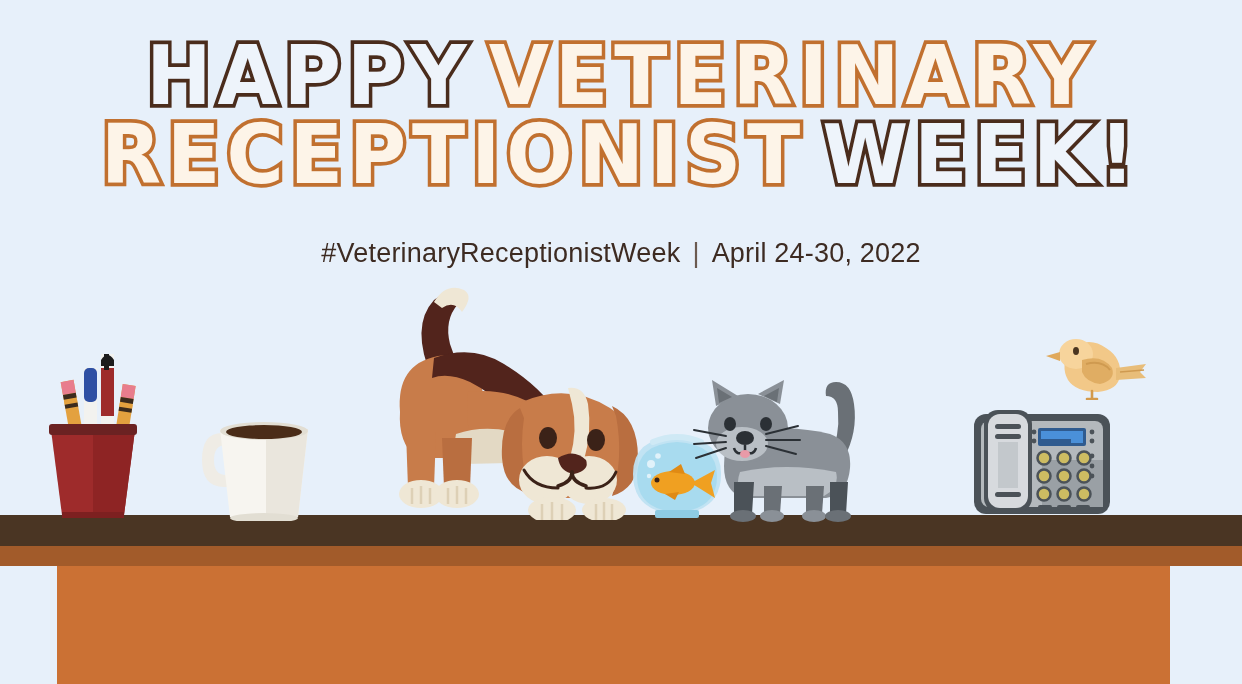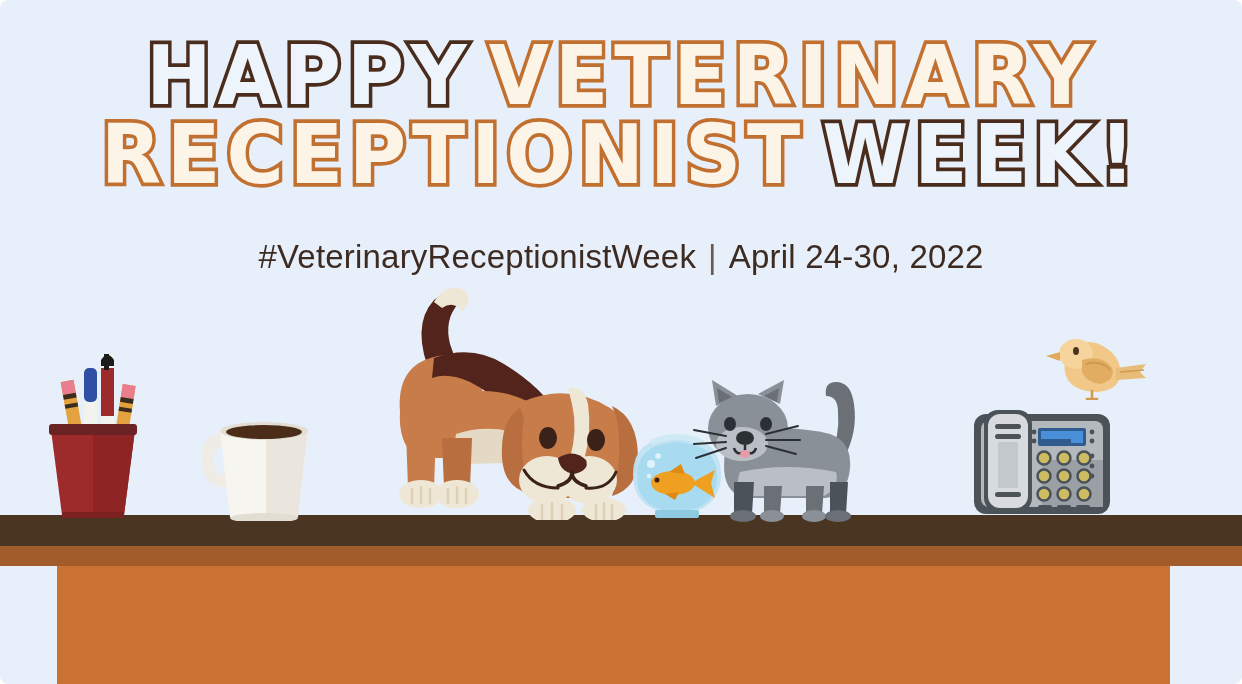--- a/index.html
+++ b/index.html
@@ -9,21 +9,20 @@
   }
   body {
     font-family: "Liberation Sans", sans-serif;
   }
   .banner {
     position: relative;
     width: 1242px;
     height: 684px;
     overflow: hidden;
     background: #e7f0fa;
-    border-radius: 8px;
   }
 
   
   .title-block {
     position: absolute;
     top: 38px;
     left: 0;
     width: 1242px;
     text-align: center;
     pointer-events: none;
@@ -54,21 +53,21 @@
   .title-line-1 { transform: scaleY(1.06); }
   .title-line-2 { margin-top: 4px; transform: scaleY(1.06); }
 
   .subtitle {
     position: absolute;
     top: 238px;
     left: 0;
     width: 1242px;
     text-align: center;
     font-family: "Liberation Sans", sans-serif;
-    font-size: 33px;
+    font-size: 27px;
     color: #3d2b22;
     letter-spacing: 0.2px;
   }
   .subtitle .sep {
     display: inline-block;
     padding: 0 12px;
     color: #6b5a50;
   }
 
   

